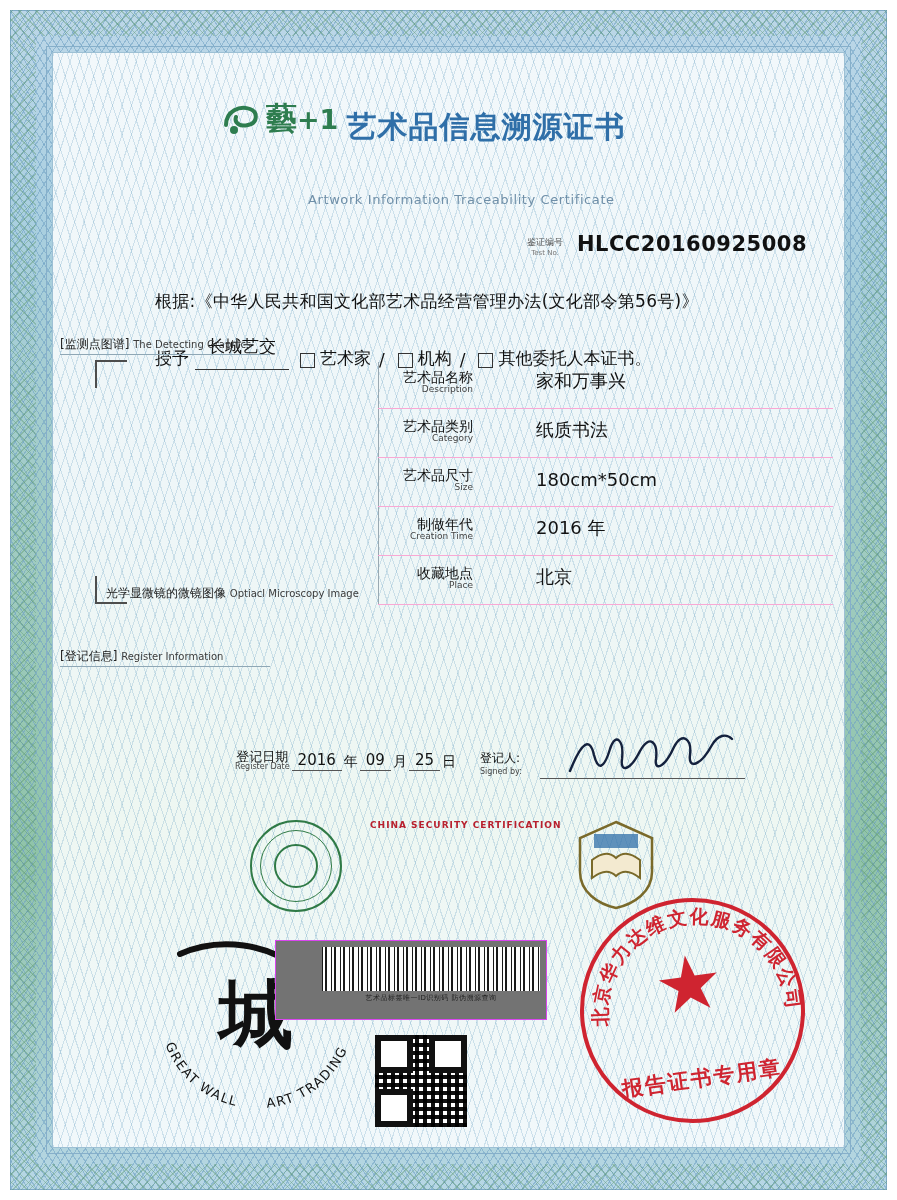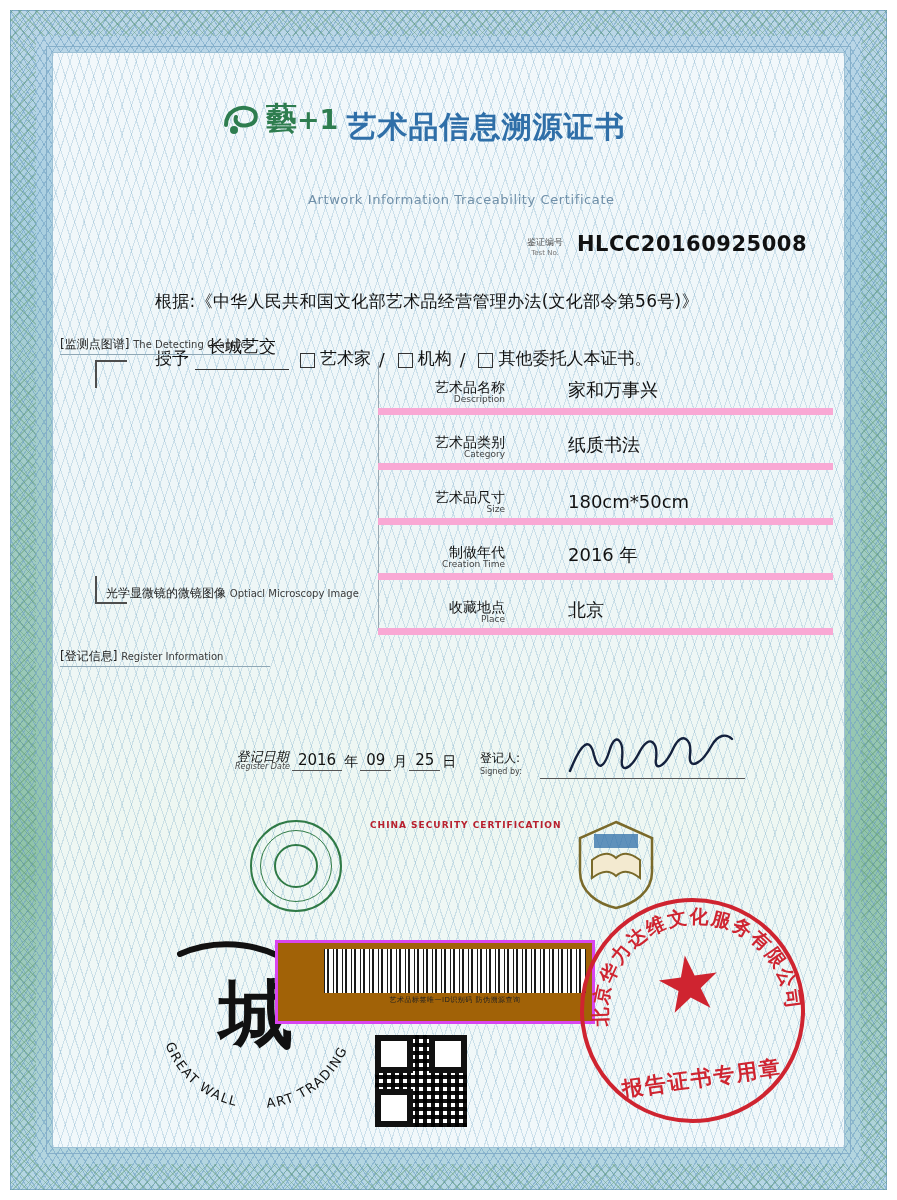--- a/index.html
+++ b/index.html
@@ -121,41 +121,41 @@
   .micro-cap{
     position:absolute;left:46px;top:525px;font-size:12px;color:#222;
   }
   .micro-cap .en{font-size:10px;color:#3a3a3a;}
 
   
   .info{
     position:absolute;left:318px;top:300px;width:455px;
   }
   .info .row{
-    position:relative;height:48px;border-bottom:7px solid #f9a8d4;
-    display:flex;align-items:flex-end;padding-left:32px;
+    position:relative;height:48px;border-bottom:1px solid #f9a8d4;
+    display:flex;align-items:center;
   }
   .info .lbl{
     width:95px;text-align:right;padding-right:12px;padding-bottom:4px;
     line-height:1.05;
   }
   .info .lbl .cn{font-size:14px;color:#111;display:block;}
   .info .lbl .en{font-size:9px;color:#444;display:block;}
   .info .val{
     font-size:18px;color:#111;padding-bottom:6px;padding-left:6px;margin-left:45px;
   }
   .info .vline{
     position:absolute;left:0;top:2px;bottom:0;width:1px;background:#9aa9b2;
   }
 
   
   .reg-date{
     position:absolute;left:175px;top:690px;font-size:14px;color:#111;display:flex;align-items:flex-end;
   }
-  .reg-date .mini{font-size:8px;color:#444;line-height:1;display:inline-block;text-align:center;font-style:italic;}
+  .reg-date .mini{font-size:8px;color:#444;line-height:1;display:inline-block;text-align:center;}
   .reg-date .num{font-size:15px;border-bottom:1px solid #555;padding:0 6px 1px;margin:0 2px;}
   .signed{
     position:absolute;left:420px;top:690px;font-size:12px;color:#111;
   }
   .signed .mini{font-size:8px;color:#444;display:block;}
   .sig-line{position:absolute;left:480px;top:718px;width:205px;height:1px;background:#555;}
   .signature{
     position:absolute;left:500px;top:665px;width:180px;height:56px;
   }
 
@@ -185,21 +185,21 @@
     position:absolute;left:90px;top:870px;width:215px;height:190px;
   }
   .gw-ink{
     position:absolute;left:36px;top:14px;width:140px;height:140px;
     font-size:74px;color:#111;font-family:"DejaVu Serif","Liberation Serif",serif;font-weight:bold;
     line-height:140px;text-align:center;
   }
   .gw-ring-text{position:absolute;left:0;top:0;width:215px;height:190px;}
   .barcode{
     position:absolute;left:215px;top:880px;width:270px;height:78px;
-    background:#a16207;border:3px solid #d946ef;padding-left:44px;
+    background:#737373;border:1px solid #d946ef;
   }
   .barcode .bars{
     position:absolute;left:46px;top:6px;right:6px;height:44px;
     background:repeating-linear-gradient(90deg,#1a1a1a 0 1px,#ffffff 1px 3px,#1a1a1a 3px 5px,#ffffff 5px 9px);
   }
   .barcode .bc-text{
     position:absolute;left:46px;top:52px;right:6px;font-size:7px;color:#222;text-align:center;letter-spacing:.5px;
   }
   .qr{
     position:absolute;left:315px;top:975px;width:92px;height:92px;

